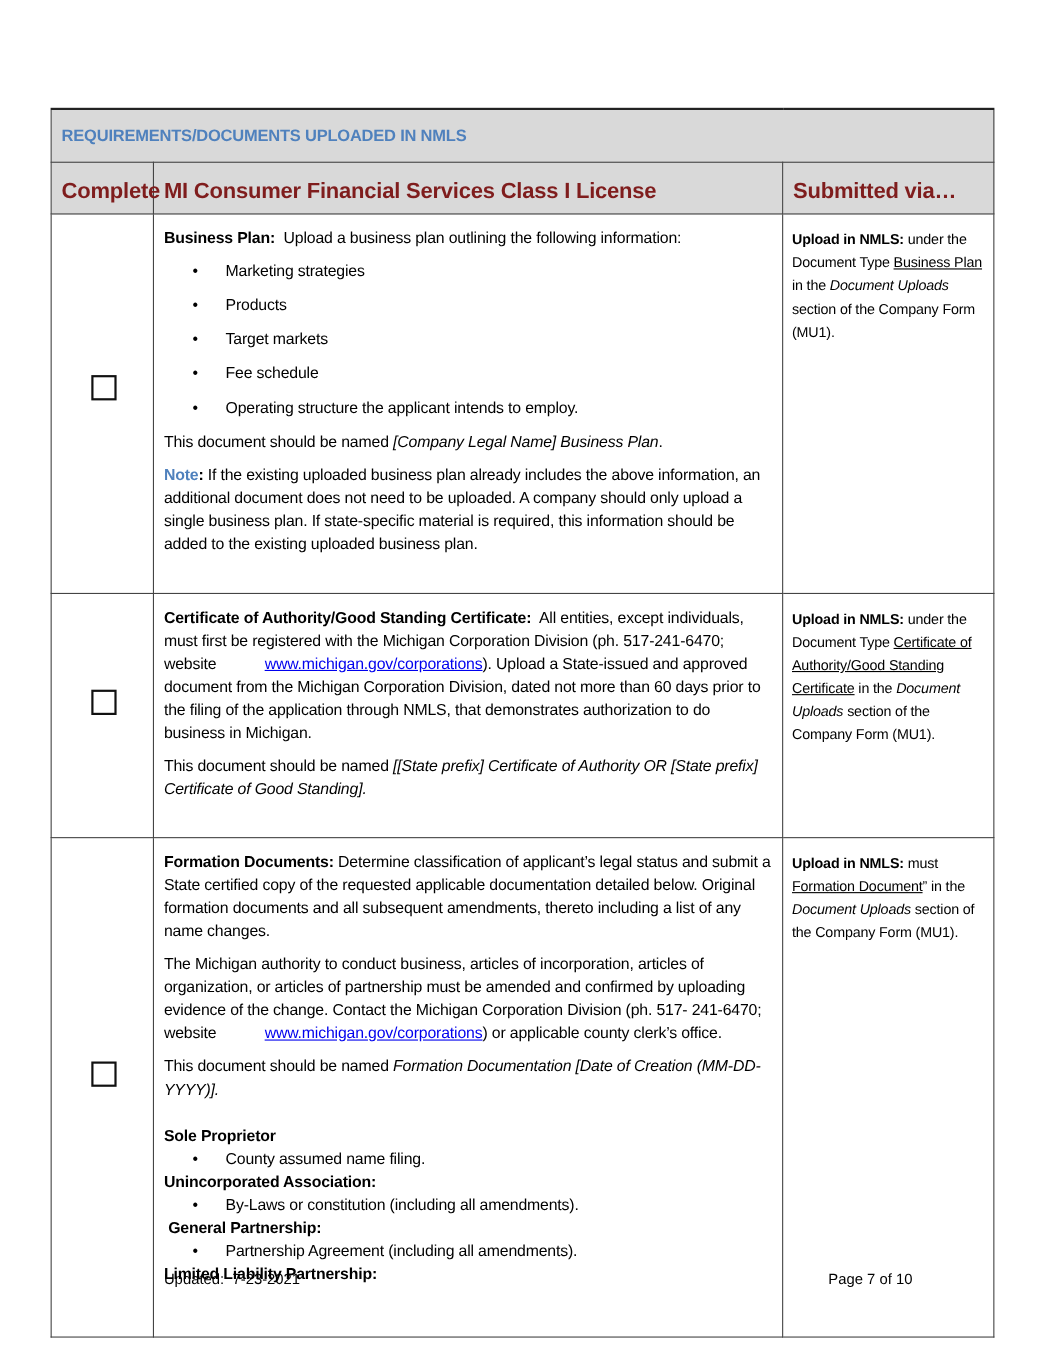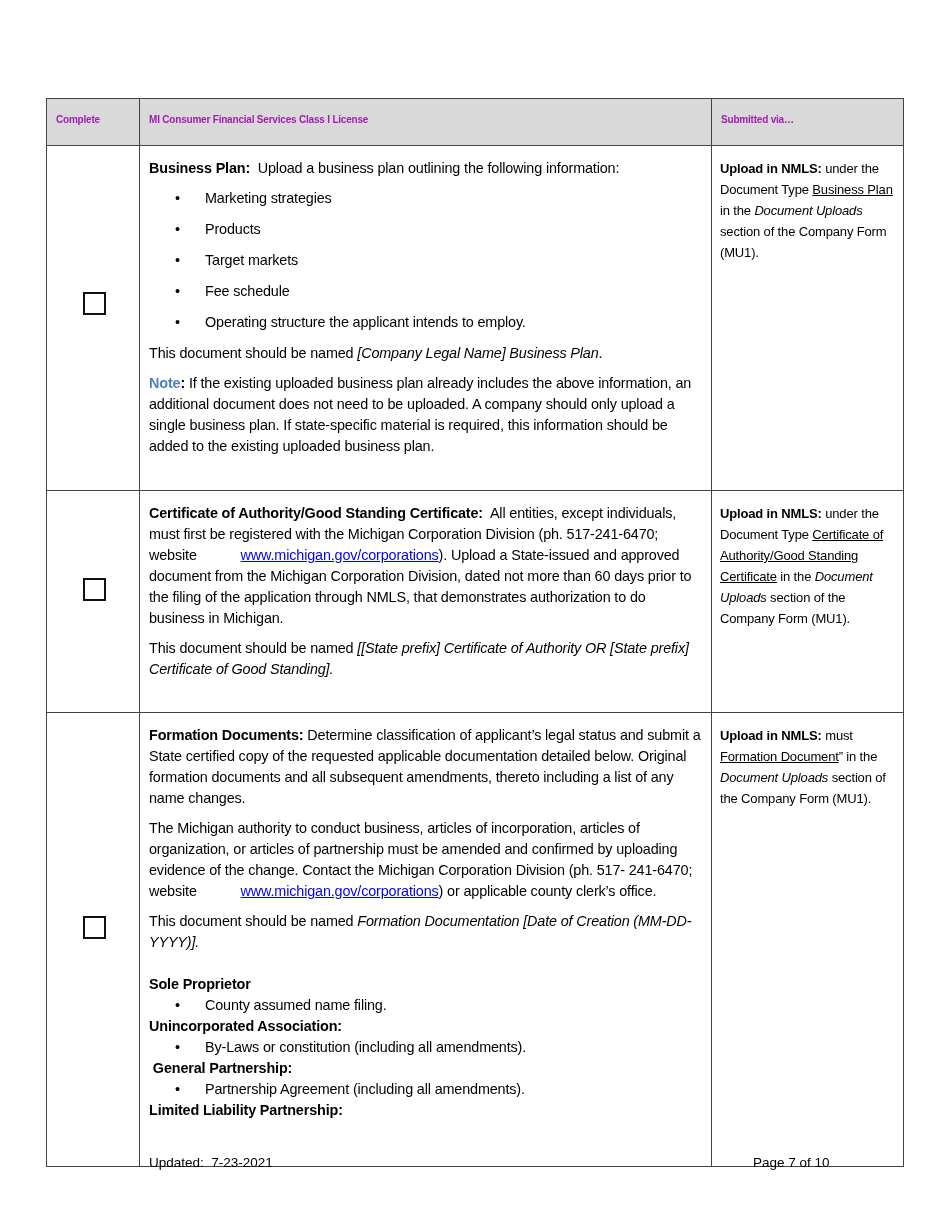--- a/index.html
+++ b/index.html
@@ -7,21 +7,21 @@
          font-family: "Liberation Sans", sans-serif; color: #000; }
   .page { position: absolute; left: 0; top: 0; width: 950px; height: 1230px; }
   table.req { position: absolute; left: 46px; top: 98px; width: 858px;
               border-collapse: collapse; table-layout: fixed; }
   table.req td { border: 1px solid #444; vertical-align: top; padding: 0; }
   table.req tr.last td { border-bottom: 1px solid #444; }
   .title-cell { background: #d9d9d9; height: 47px; border-top: 2px solid #222 !important; }
   .title-text { display: block; padding: 15px 0 0 9px; color: #4f81bd; font-weight: bold;
                 font-size: 15px; letter-spacing: -0.2px; }
   .hdr-cell { background: #d9d9d9; height: 46px; }
-  .hdr-text { display: block; padding: 15px 0 0 9px; color: #a21caf; font-weight: bold; font-size: 10px; letter-spacing: -0.2px; }
+  .hdr-text { display: block; padding: 15px 0 0 9px; color: #7f1d1d; font-weight: bold; font-size: 20px; letter-spacing: -0.2px; }
   .col-complete { width: 93px; }
   .col-main { width: 572px; }
   .col-via { width: 192px; }
   .cb-cell { position: relative; }
   .checkbox { position: absolute; left: 36px; width: 19px; height: 19px; border: 2px solid #111;
               background: #fff; cursor: pointer; }
   .main-cell { padding: 12px 8px 10px 9px !important; font-size: 14.4px; line-height: 21px; letter-spacing: -0.15px; }
   .via-cell { padding: 12px 6px 10px 8px !important; font-size: 13px; line-height: 21px; letter-spacing: -0.15px; }
   .p { margin: 0 0 9px 0; }
   .p:last-child { margin-bottom: 0; }
@@ -46,20 +46,25 @@
 <body>
 
 <div class="page">
 <table class="req">
   <colgroup>
     <col class="col-complete">
     <col class="col-main">
     <col class="col-via">
   </colgroup>
   <tbody>
+        <tr>
+    <td colspan="3" class="title-cell">
+      <span class="title-text">REQUIREMENTS/DOCUMENTS UPLOADED IN NMLS</span>
+    </td>
+  </tr>
   <tr>
     <td class="hdr-cell">
             <span class="hdr-text">Complete</span>
           </td>
     <td class="hdr-cell">
             <span class="hdr-text">MI Consumer Financial Services Class I License</span>
           </td>
     <td class="hdr-cell">
             <span class="hdr-text">Submitted via…</span>
           </td>

